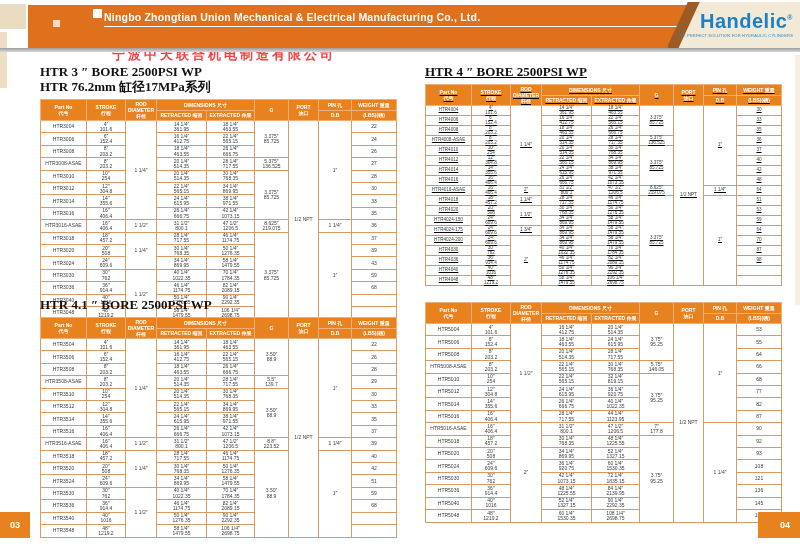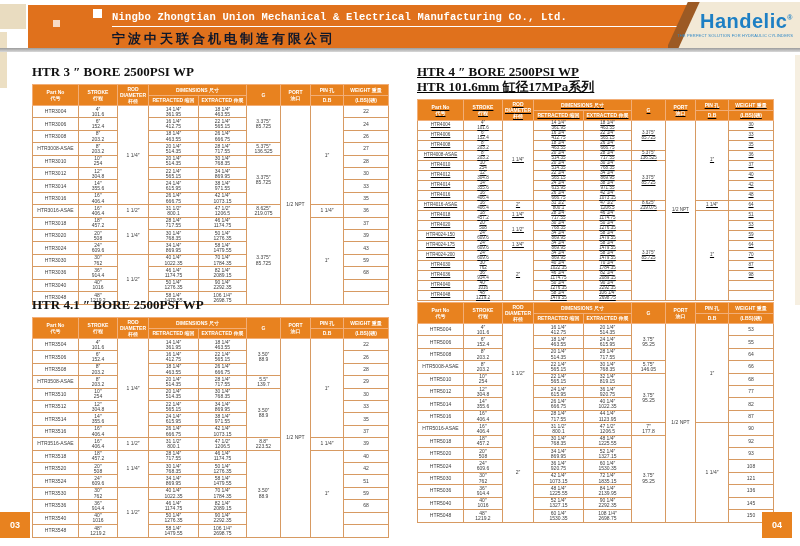--- a/index.html
+++ b/index.html
@@ -4,53 +4,53 @@
 <style>
   html,body{margin:0;padding:0;}
   body{width:800px;height:546px;background:#ffffff;position:relative;overflow:hidden;
        font-family:"Liberation Sans", sans-serif;}
   
   .band{position:absolute;left:28px;top:5px;width:772px;height:43px;background:#e0711c;}
   .corner-square{position:absolute;left:0;top:4px;width:26px;height:25px;background:#e9dcc0;}
   .left-strip{position:absolute;left:0;top:32px;width:7px;height:56px;background:#ecdfc3;}
   .sq1{position:absolute;left:93px;top:9px;width:9px;height:9px;background:#ffffff;}
   .sq2{position:absolute;left:53px;top:20px;width:7px;height:7px;background:rgba(255,255,255,.75);}
-  .company-en{position:absolute;left:112px;top:11px;width:576px;color:#fff;font-weight:bold;
-      font-size:10.5px;letter-spacing:.2px;border-bottom:1.5px solid #fff;padding-bottom:3px;font-family:Liberation Mono, monospace;}
-  .company-cn{position:absolute;left:112px;top:30px;color:#0f172a;font-weight:bold;font-size:13px;letter-spacing:3px;}
+  .company-en{position:absolute;left:104px;top:11px;width:576px;color:#fff;font-weight:bold;
+      font-size:10.5px;letter-spacing:.2px;border-bottom:1.5px solid #fff;padding-bottom:3px;}
+  .company-cn{position:absolute;left:112px;top:46px;color:#ef4444;font-weight:bold;font-size:13px;letter-spacing:3px;}
   .logo-area{position:absolute;top:2px;right:0;width:132px;height:46px;}
   .logo-brown{position:absolute;inset:0;background:#9c5a24;clip-path:polygon(15% 0,26% 0,10% 100%,-1% 100%);}
   .logo-cream{position:absolute;inset:0;background:#f2e9d6;clip-path:polygon(24% 0,100% 0,100% 100%,8% 100%);}
   .logo-text{position:absolute;right:7px;top:5px;text-align:right;}
   .brand{color:#1d7fc4;font-weight:bold;font-size:20px;line-height:22px;letter-spacing:.5px;}
   .brand sup{font-size:7px;}
   .tagline{color:#2a86c8;font-size:4px;letter-spacing:.2px;margin-top:1px;}
   .header-shadow{position:absolute;left:0;top:48px;width:800px;height:4px;
       background:linear-gradient(#9c9c9c,#d9d9d9);}
   .right-edge{position:absolute;right:0;top:55px;width:5px;height:250px;background:#f6efe1;}
   
-  .tblsec{position:absolute;width:358px;}
+  .tblsec{position:absolute;width:358px;margin-left:8px;}
   .pos-t1{left:32px;top:64px;}
   .pos-t2{left:417px;top:64px;text-decoration:underline;}
   .pos-t3{left:32px;top:297px;}
   .pos-t4{left:417px;top:297px;}
   .tbl-title{font-family:"Liberation Serif", serif;font-weight:bold;font-size:13px;
       line-height:15px;color:#111;}
   .tbl-wrap{margin-top:5px;}
   table{border-collapse:collapse;table-layout:fixed;width:356px;background:#fff;border:1px solid #b3b3b3;}
   th{background:#e8821f;color:#ffffff;border:1px solid #f2ae77;font-weight:bold;
      font-size:5px;line-height:6px;padding:1px 0;text-align:center;}
   td{border:1px solid #d79a62;color:#3d3d3d;font-size:5px;line-height:5.2px;
      text-align:center;padding:.5px 0;height:10px;vertical-align:middle;}
   .dense td{font-size:4.6px;line-height:4.5px;height:8.4px;padding:0;}
   
   .pagenum{position:absolute;width:30px;height:26px;background:#e8821f;color:#fff;
      font-size:9px;font-weight:bold;display:flex;align-items:center;justify-content:center;top:512px;}
   .pn-left{left:0;text-align:right;}
-  .pn-right{right:8px;}
+  .pn-right{right:0;padding-left:12px;}
 </style>
 </head>
 <body>
 
 <div>
 
   <div class="corner-square"></div>
   <div class="left-strip"></div>
   <div class="band"></div>
   <div class="sq1"></div>
@@ -63,20 +63,21 @@
     <div class="logo-text">
       <div class="brand"><span>Handelic</span><sup>®</sup></div>
       <div class="tagline">THE PERFECT SOLUTION FOR HYDRAULIC CYLINDERS</div>
     </div>
   </div>
   <div class="header-shadow"></div>
   <div class="right-edge"></div>
 
   <section class="tblsec pos-t1">
     <div class="tbl-title">HTR 3 ″ BORE 2500PSI WP</div>
+    <div class="tbl-title">HTR 76.2mm 缸径17MPa系列</div>
     <div class="tbl-wrap">
         <table>
           <colgroup>
             <col style="width: 46px;">
             <col style="width: 39px;">
             <col style="width: 31px;">
             <col style="width: 50px;">
             <col style="width: 48px;">
             <col style="width: 34px;">
             <col style="width: 30px;">
@@ -495,21 +496,20 @@
                 <div></div>
               </td>
             </tr>
           </tbody>
         </table>
       </div>
   </section>
 
   <section class="tblsec pos-t2 dense">
     <div class="tbl-title">HTR 4 ″ BORE 2500PSI WP</div>
-    <div class="tbl-title">HTR 101.6mm 缸径17MPa系列</div>
     <div class="tbl-wrap">
         <table>
           <colgroup>
             <col style="width: 46px;">
             <col style="width: 39px;">
             <col style="width: 31px;">
             <col style="width: 50px;">
             <col style="width: 48px;">
             <col style="width: 34px;">
             <col style="width: 30px;">

